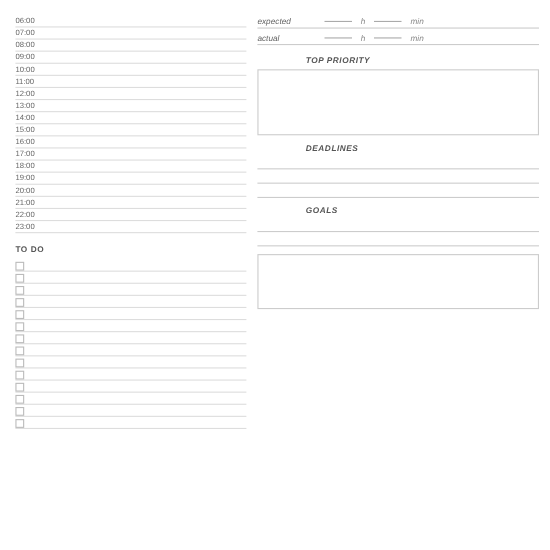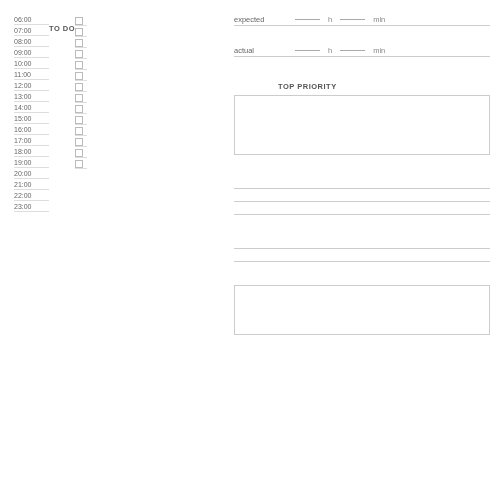--- a/index.html
+++ b/index.html
@@ -18,21 +18,21 @@
       display: flex;
       flex-direction: row;
       padding: 14px 10px 10px 14px;
       gap: 10px;
     }
     
     .left-col {
       width: 210px;
       flex-shrink: 0;
       display: flex;
-      flex-direction: row;
+      flex-direction: column;
       gap: 0;
     }
     .time-block {
       display: flex;
       flex-direction: column;
       gap: 0;
     }
     .time-row {
       display: flex;
       align-items: center;
@@ -80,21 +80,22 @@
     }
     .todo-line {
       flex: 1;
     }
 
     
     .right-col {
       flex: 1;
       display: flex;
       flex-direction: column;
-      gap: 17px;
+      gap: 1px;
+      font-style: italic;
     }
     .time-expected-row {
       display: flex;
       align-items: center;
       height: 12px;
       gap: 4px;
       border-bottom: 0.5px solid #ccc;
       margin-bottom: 2px;
     }
     .time-expected-label {
@@ -309,28 +310,30 @@
         <span>min</span>
       </span>
     </div>
 
     <div class="right-section">
       <div class="right-section-title">TOP PRIORITY</div>
       <div class="right-box box-priority"></div>
     </div>
 
     <div class="right-section">
+      <div class="right-section-title">DEADLINES</div>
       <div class="lines-section">
         <div class="single-line"></div>
         <div class="single-line"></div>
         <div class="single-line"></div>
       </div>
     </div>
 
     <div class="right-section">
+      <div class="right-section-title">GOALS</div>
       <div class="lines-section">
         <div class="single-line"></div>
         <div class="single-line"></div>
       </div>
     </div>
 
 
     <div class="right-section">
       <div class="right-box box-notes"></div>
     </div>

